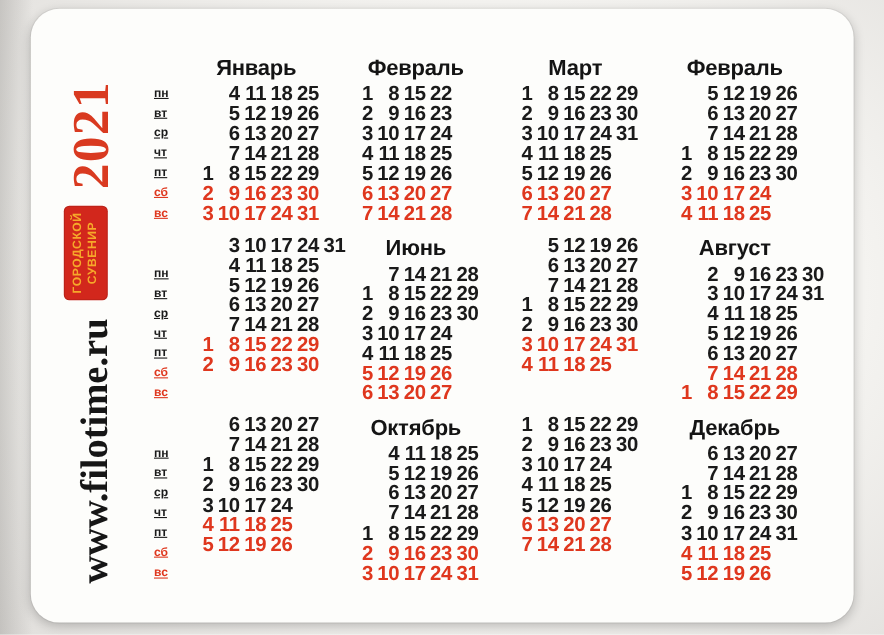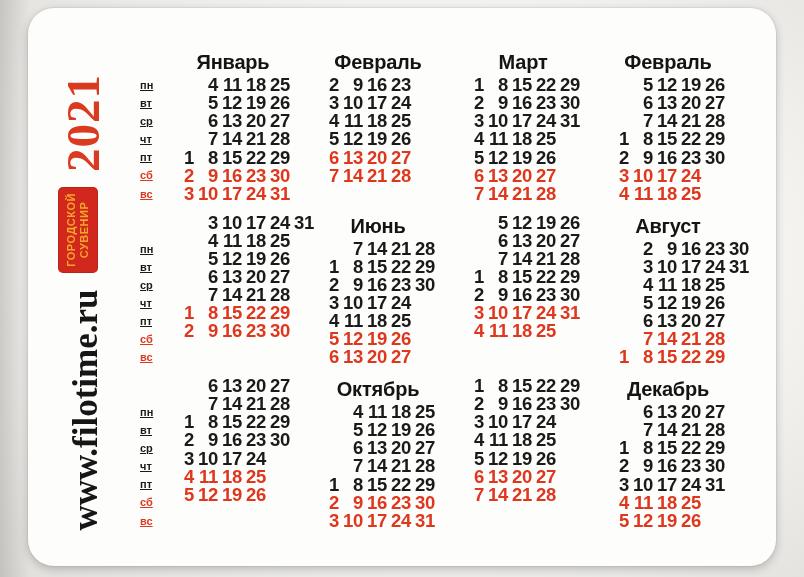--- a/index.html
+++ b/index.html
@@ -71,20 +71,21 @@
             <div class="day-row"><span class="day-cell"></span><span class="day-cell">4</span><span class="day-cell">11</span><span class="day-cell">18</span><span class="day-cell">25</span><span class="day-cell"></span></div>
             <div class="day-row"><span class="day-cell"></span><span class="day-cell">5</span><span class="day-cell">12</span><span class="day-cell">19</span><span class="day-cell">26</span><span class="day-cell"></span></div>
             <div class="day-row"><span class="day-cell"></span><span class="day-cell">6</span><span class="day-cell">13</span><span class="day-cell">20</span><span class="day-cell">27</span><span class="day-cell"></span></div>
             <div class="day-row"><span class="day-cell"></span><span class="day-cell">7</span><span class="day-cell">14</span><span class="day-cell">21</span><span class="day-cell">28</span><span class="day-cell"></span></div>
             <div class="day-row"><span class="day-cell">1</span><span class="day-cell">8</span><span class="day-cell">15</span><span class="day-cell">22</span><span class="day-cell">29</span><span class="day-cell"></span></div>
             <div class="day-row red"><span class="day-cell">2</span><span class="day-cell">9</span><span class="day-cell">16</span><span class="day-cell">23</span><span class="day-cell">30</span><span class="day-cell"></span></div>
             <div class="day-row red"><span class="day-cell">3</span><span class="day-cell">10</span><span class="day-cell">17</span><span class="day-cell">24</span><span class="day-cell">31</span><span class="day-cell"></span></div>
           </div>
           <div class="month">
             <div class="month-title">Февраль</div>
+            <div class="day-row"><span class="day-cell">1</span><span class="day-cell">8</span><span class="day-cell">15</span><span class="day-cell">22</span><span class="day-cell"></span><span class="day-cell"></span></div>
             <div class="day-row"><span class="day-cell">2</span><span class="day-cell">9</span><span class="day-cell">16</span><span class="day-cell">23</span><span class="day-cell"></span><span class="day-cell"></span></div>
             <div class="day-row"><span class="day-cell">3</span><span class="day-cell">10</span><span class="day-cell">17</span><span class="day-cell">24</span><span class="day-cell"></span><span class="day-cell"></span></div>
             <div class="day-row"><span class="day-cell">4</span><span class="day-cell">11</span><span class="day-cell">18</span><span class="day-cell">25</span><span class="day-cell"></span><span class="day-cell"></span></div>
             <div class="day-row"><span class="day-cell">5</span><span class="day-cell">12</span><span class="day-cell">19</span><span class="day-cell">26</span><span class="day-cell"></span><span class="day-cell"></span></div>
             <div class="day-row red"><span class="day-cell">6</span><span class="day-cell">13</span><span class="day-cell">20</span><span class="day-cell">27</span><span class="day-cell"></span><span class="day-cell"></span></div>
             <div class="day-row red"><span class="day-cell">7</span><span class="day-cell">14</span><span class="day-cell">21</span><span class="day-cell">28</span><span class="day-cell"></span><span class="day-cell"></span></div>
           </div>
           <div class="month">
             <div class="month-title">Март</div>
             <div class="day-row"><span class="day-cell">1</span><span class="day-cell">8</span><span class="day-cell">15</span><span class="day-cell">22</span><span class="day-cell">29</span><span class="day-cell"></span></div>

